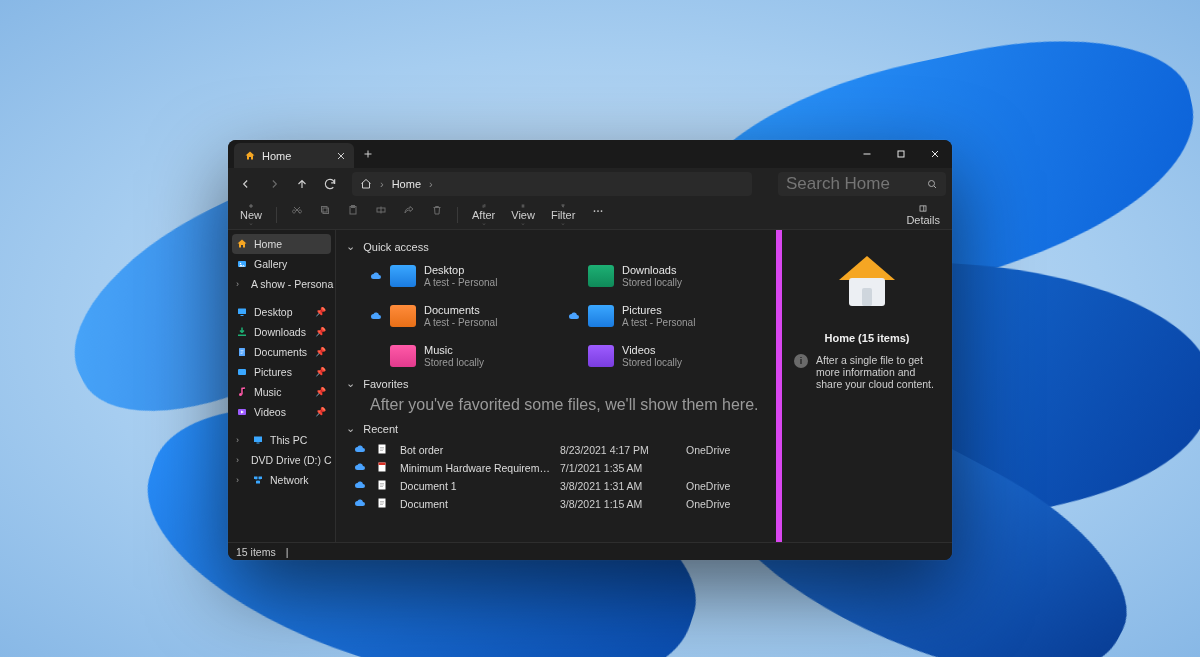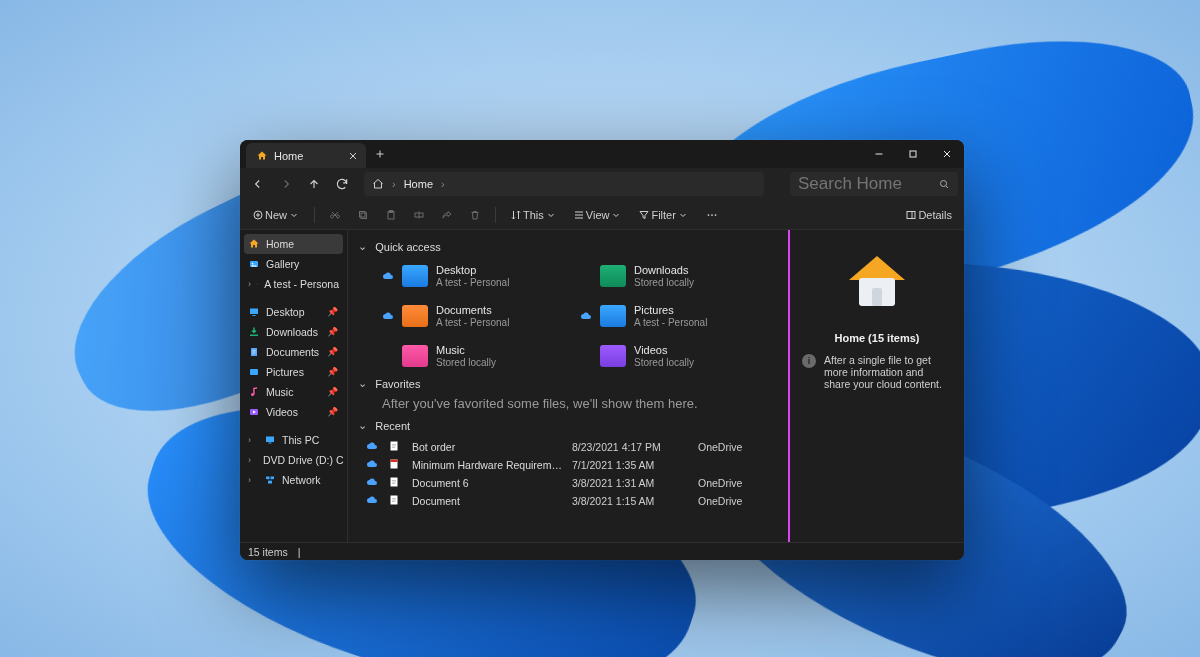--- a/index.html
+++ b/index.html
@@ -12,42 +12,42 @@
     position: absolute; inset: 0; pointer-events: none; overflow: hidden;
   }
   .petal { position: absolute; border-radius: 50% 40% 55% 45%; filter: blur(0.5px); }
   .p1 { width:520px;height:220px; left:680px; top:60px; background:linear-gradient(120deg,#2f9bff,#0a5fd6); transform:rotate(-12deg); }
   .p2 { width:620px;height:260px; left:590px; top:260px; background:linear-gradient(120deg,#1f85f0,#063e9f); transform:rotate(4deg); }
   .p3 { width:560px;height:240px; left:140px; top:430px; background:linear-gradient(120deg,#2a92ff,#0848aa); transform:rotate(18deg); }
   .p4 { width:380px;height:180px; left:60px; top:200px; background:linear-gradient(120deg,#3aa2ff,#1160cc); transform:rotate(-26deg); opacity:.85; }
   .p5 { width:460px;height:200px; left:680px; top:440px; background:linear-gradient(120deg,#2a8eff,#05368c); transform:rotate(28deg); }
 
   .window {
-    position: absolute; left: 240px; top: 140px; width: 724px; height: 420px;
+    position: absolute; left: 228px; top: 140px; width: 724px; height: 420px;
     background: #1e1e1e; border-radius: 8px; box-shadow: 0 30px 80px rgba(0,0,0,.55), 0 0 0 1px rgba(255,255,255,.04);
     display: flex; flex-direction: column; color: #e6e6e6; font-size: 11px;
     overflow: hidden;
   }
   .titlebar { height: 28px; background:#1a1a1a; display:flex; align-items:stretch; }
   .tab { display:flex; align-items:center; gap:6px; padding:0 10px; background:#2b2b2b; border-radius:6px 6px 0 0; margin:3px 0 0 6px; min-width:120px; position:relative; }
   .tab .close { position:absolute; right:6px; top:6px; width:14px; height:14px; display:flex;align-items:center;justify-content:center; border-radius:3px; }
   .newtab { width:28px; display:flex;align-items:center;justify-content:center; color:#cfcfcf; }
   .wincontrols { margin-left:auto; display:flex; }
   .wc { width:34px; display:flex;align-items:center;justify-content:center; color:#e6e6e6; }
 
   .navbar { height:32px; background:#222; display:flex; align-items:center; gap:4px; padding:0 6px; }
   .ibtn { width:24px; height:24px; display:flex;align-items:center;justify-content:center; color:#cfcfcf; border-radius:4px; }
   .crumbs { flex:0 0 auto; margin-left:6px; height:24px; background:#2a2a2a; border-radius:4px; display:flex; align-items:center; padding:0 8px; gap:8px; min-width:400px; }
   .crumbs .sep { color:#888; }
   .search { margin-left:auto; width:168px; height:24px; background:#2a2a2a; border-radius:4px; display:flex; align-items:center; padding:0 8px; color:#aaa; }
   .search input { background:transparent; border:none; outline:none; color:#ddd; font-size:17px; width:100%; }
   .search svg { flex:0 0 auto; }
 
   .toolbar { height:30px; background:#222; display:flex; align-items:center; gap:4px; padding:0 6px; border-bottom:1px solid #2e2e2e; }
-  .tbtn { height:22px; padding:0 6px; display:flex;align-items:center;gap:1px; color:#cfcfcf; border-radius:4px; }
+  .tbtn { height:22px; padding:0 6px; display:flex;align-items:center;gap:1px; color:#cfcfcf; border-radius:4px;flex-direction:column; }
   .tbtn.disabled { color:#6a6a6a; }
   .tgap { width:1px; height:16px; background:#3a3a3a; margin:0 4px; }
   .spacer { flex:1; }
 
   .body { flex:1; display:flex; min-height:0; }
   .sidebar { width:108px; background:#1c1c1c; border-right:1px solid #2e2e2e; display:flex; flex-direction:column; padding-top:4px; font-size:10.5px; }
   .sitem { height:20px; display:flex; align-items:center; gap:6px; padding:0 8px; position:relative; color:#dcdcdc; white-space:nowrap; overflow:hidden; text-overflow:ellipsis; }
   .sitem .pin { margin-left:auto; color:#8a8a8a; font-size:9px; }
   .sitem.active { background:#3a3a3a; border-radius:4px; margin:0 4px; padding-left:4px; }
   .sitem .expand { width:10px; color:#9a9a9a; font-size:9px; }
@@ -57,29 +57,29 @@
   .content { flex:1; overflow:auto; padding:6px 10px 4px 10px; }
   .section-hdr { display:flex; align-items:center; gap:8px; color:#dcdcdc; margin:4px 0 6px 0; font-size:11px; }
   .section-hdr .chev { color:#bdbdbd; }
   .qa-grid { display:grid; grid-template-columns:repeat(2, 180px); gap:6px 18px; margin-left:24px; }
   .qa { display:flex; align-items:center; gap:8px; height:34px; }
   .qa .sync { width:12px; color:#4aa3ff; display:flex;align-items:center;justify-content:center; }
   .qa .ficon { width:26px; height:22px; border-radius:3px; display:flex;align-items:center;justify-content:center; color:#fff; font-size:12px; }
   .qa .txts { display:flex; flex-direction:column; line-height:1.15; }
   .qa .name { color:#e6e6e6; }
   .qa .sub  { color:#9a9a9a; font-size:10px; }
-  .fav-empty { color:#9a9a9a; margin:2px 0 8px 24px; font-size:13px; }
+  .fav-empty { color:#9a9a9a; margin:2px 0 8px 24px; font-size:16px; }
 
   .recent-list { margin-left:8px; }
   .rrow { display:grid; grid-template-columns:16px 18px 1fr 120px 80px; align-items:center; height:18px; gap:6px; color:#dcdcdc; font-size:10.5px; }
   .rrow .date { color:#cfcfcf; }
   .rrow .loc  { color:#cfcfcf; text-align:left; }
   .rrow .rname { white-space:nowrap; overflow:hidden; text-overflow:ellipsis; }
 
-  .details { width:176px; border-left:2px solid #d946ef; display:flex; flex-direction:column; align-items:center; padding:24px 12px 12px; text-align:center; background:#1e1e1e; }
+  .details { width:176px; border-left:6px solid #d946ef; display:flex; flex-direction:column; align-items:center; padding:24px 12px 12px; text-align:center; background:#1e1e1e; }
   .details .big-home { width:64px; height:54px; margin-bottom:24px; }
   .details .dtitle { font-weight:600; color:#f0f0f0; margin-bottom:10px; }
   .details .dhint { display:flex; gap:8px; color:#cfcfcf; font-size:10.5px; text-align:left; }
   .details .dhint .info { width:14px;height:14px;border-radius:50%;background:#6a6a6a;display:flex;align-items:center;justify-content:center;color:#1e1e1e;font-weight:bold;font-size:9px; flex:0 0 auto; }
 
   .status { height:18px; border-top:1px solid #2e2e2e; background:#1c1c1c; display:flex; align-items:center; padding:0 8px; color:#cfcfcf; font-size:10.5px; gap:10px; }
 
   
   .ic { width:14px; height:14px; }
   .ic-s { width:12px; height:12px; }
@@ -222,21 +222,21 @@
     <div class="tbtn disabled">
         <svg class="ic-s" viewBox="0 0 24 24">
           <path fill="none" stroke="#6a6a6a" stroke-width="2" d="M5 7h14M9 7V5h6v2M7 7l1 13h8l1-13"></path>
         </svg>
       </div>
     <div class="tgap"></div>
     <div class="tbtn">
       <svg class="ic-s" viewBox="0 0 24 24">
           <path stroke="#cfcfcf" stroke-width="2" fill="none" d="M7 4v16m0 0l-3-3m3 3l3-3M17 20V4m0 0l-3 3m3-3l3 3"></path>
         </svg>
-      <span>This</span>
+      <span>After</span>
       <svg class="ic-s" viewBox="0 0 24 24">
           <path fill="none" stroke="#cfcfcf" stroke-width="2" d="M7 10l5 5 5-5"></path>
         </svg>
     </div>
     <div class="tbtn">
       <svg class="ic-s" viewBox="0 0 24 24">
           <path stroke="#cfcfcf" stroke-width="2" d="M4 6h16M4 12h16M4 18h16"></path>
         </svg>
       <span>View</span>
       <svg class="ic-s" viewBox="0 0 24 24">
@@ -284,21 +284,21 @@
             <circle cx="9" cy="11" r="1.5" fill="#fff"></circle>
             <path fill="#fff" d="M6 17l4-4 3 3 2-2 3 3z"></path>
           </svg>
         <span>Gallery</span>
       </div>
       <div class="sitem">
         <span class="expand">›</span>
         <svg class="ic-s" viewBox="0 0 24 24">
             <path fill="#2f9bff" d="M7 18a5 5 0 010-10 6 6 0 0111 2 4 4 0 010 8H7z"></path>
           </svg>
-        <span>A test - Persona</span>
+        <span>A show - Persona</span>
       </div>
 
       <div class="sgroupgap"></div>
 
       <div class="sitem">
           <svg class="ic-s" viewBox="0 0 24 24">
             <rect x="4" y="5" width="16" height="11" rx="1" fill="#3aa7ff"></rect>
             <path fill="#3aa7ff" d="M9 18h6v2H9z"></path>
           </svg>
           <span>Desktop</span>
@@ -480,21 +480,21 @@
               <span class="loc"></span>
             </div>
             <div class="rrow">
               <span><svg class="ic-s" viewBox="0 0 24 24">
                   <path fill="#4aa3ff" d="M7 18a5 5 0 010-10 6 6 0 0111 2 4 4 0 010 8H7z"></path>
                 </svg></span>
               <span><svg class="ic-s" viewBox="0 0 24 24">
                   <rect x="5" y="3" width="14" height="18" fill="#fff"></rect>
                   <path stroke="#888" d="M8 9h8M8 12h8M8 15h6"></path>
                 </svg></span>
-              <span class="rname">Document 6</span>
+              <span class="rname">Document 1</span>
               <span class="date">3/8/2021 1:31 AM</span>
               <span class="loc">OneDrive</span>
             </div>
             <div class="rrow">
               <span><svg class="ic-s" viewBox="0 0 24 24">
                   <path fill="#4aa3ff" d="M7 18a5 5 0 010-10 6 6 0 0111 2 4 4 0 010 8H7z"></path>
                 </svg></span>
               <span><svg class="ic-s" viewBox="0 0 24 24">
                   <rect x="5" y="3" width="14" height="18" fill="#fff"></rect>
                   <path stroke="#888" d="M8 9h8M8 12h8M8 15h6"></path>

